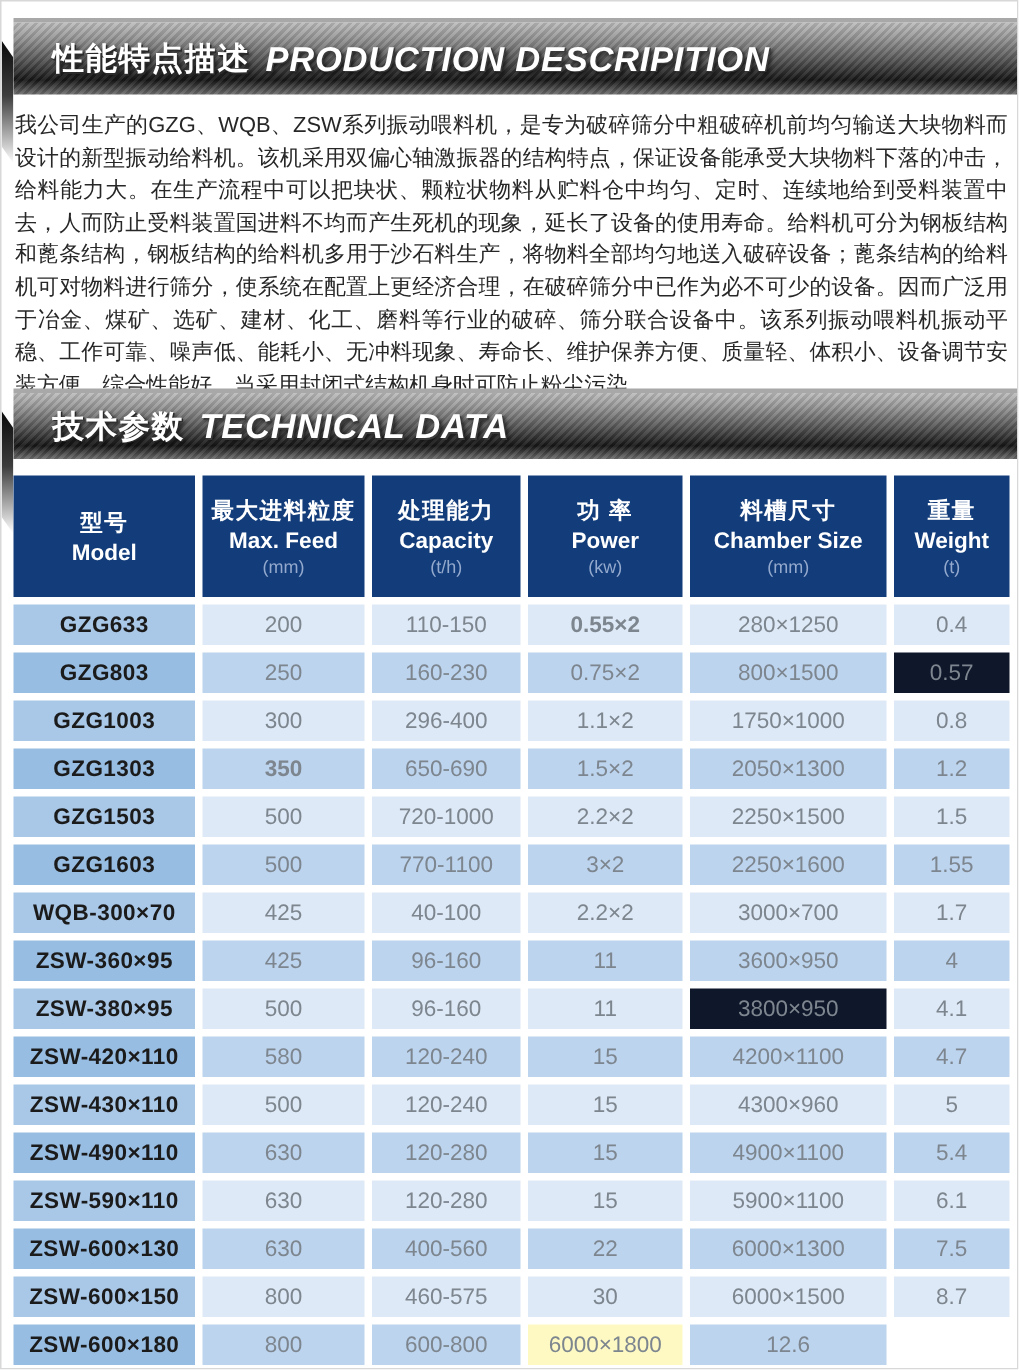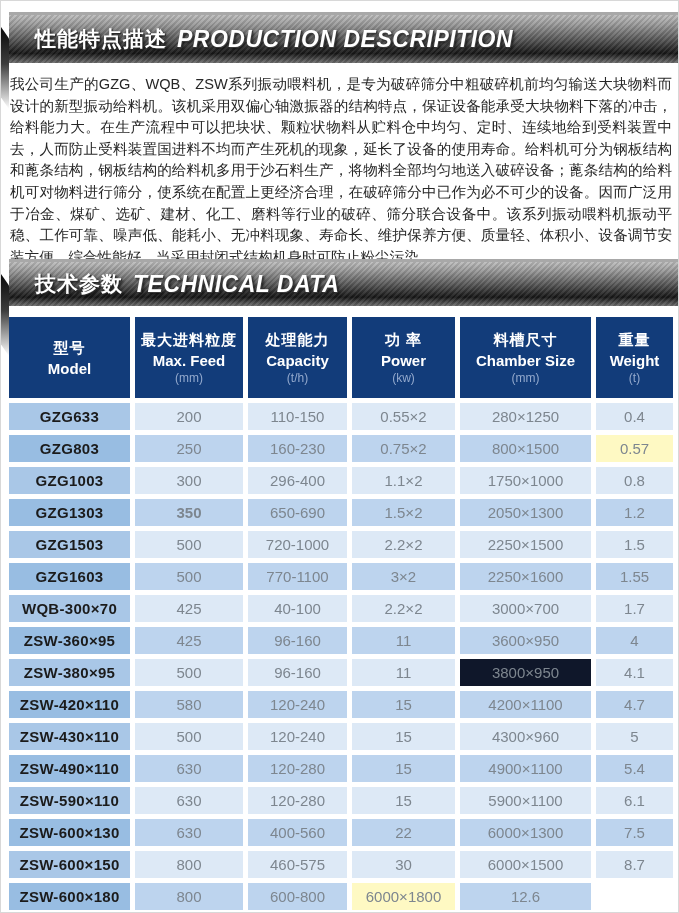--- a/index.html
+++ b/index.html
@@ -125,29 +125,29 @@
         <div class="unit">(mm)</div>
       </div>
       <div class="th">
         <div class="zh">重量</div>
         <div class="en">Weight</div>
         <div class="unit">(t)</div>
       </div>
       <div class="td model row-even" style="background: rgb(169, 199, 231);">GZG633</div>
       <div class="td row-even" style="background: rgb(221, 233, 246);">200</div>
       <div class="td row-even" style="background: rgb(221, 233, 246);">110-150</div>
-      <div class="td row-even" style="background: rgb(221, 233, 246);">0.55×2</div>
+      <div class="td row-even" style="background: rgb(221, 233, 246); font-weight: bold;">0.55×2</div>
       <div class="td row-even" style="background: rgb(221, 233, 246);">280×1250</div>
       <div class="td row-even" style="background: rgb(221, 233, 246);">0.4</div>
       <div class="td model row-odd" style="background: rgb(152, 189, 226);">GZG803</div>
       <div class="td row-odd" style="background: rgb(189, 212, 238);">250</div>
       <div class="td row-odd" style="background: rgb(189, 212, 238);">160-230</div>
       <div class="td row-odd" style="background: rgb(189, 212, 238);">0.75×2</div>
       <div class="td row-odd" style="background: rgb(189, 212, 238);">800×1500</div>
-      <div class="td row-odd" style="background: #fef9c3;">0.57</div>
+      <div class="td row-odd" style="background: #0f172a;">0.57</div>
       <div class="td model row-even" style="background: rgb(169, 199, 231);">GZG1003</div>
       <div class="td row-even" style="background: rgb(221, 233, 246);">300</div>
       <div class="td row-even" style="background: rgb(221, 233, 246);">296-400</div>
       <div class="td row-even" style="background: rgb(221, 233, 246);">1.1×2</div>
       <div class="td row-even" style="background: rgb(221, 233, 246);">1750×1000</div>
       <div class="td row-even" style="background: rgb(221, 233, 246);">0.8</div>
       <div class="td model row-odd" style="background: rgb(152, 189, 226);">GZG1303</div>
       <div class="td row-odd" style="background: rgb(189, 212, 238); font-weight: bold;">350</div>
       <div class="td row-odd" style="background: rgb(189, 212, 238);">650-690</div>
       <div class="td row-odd" style="background: rgb(189, 212, 238);">1.5×2</div>

